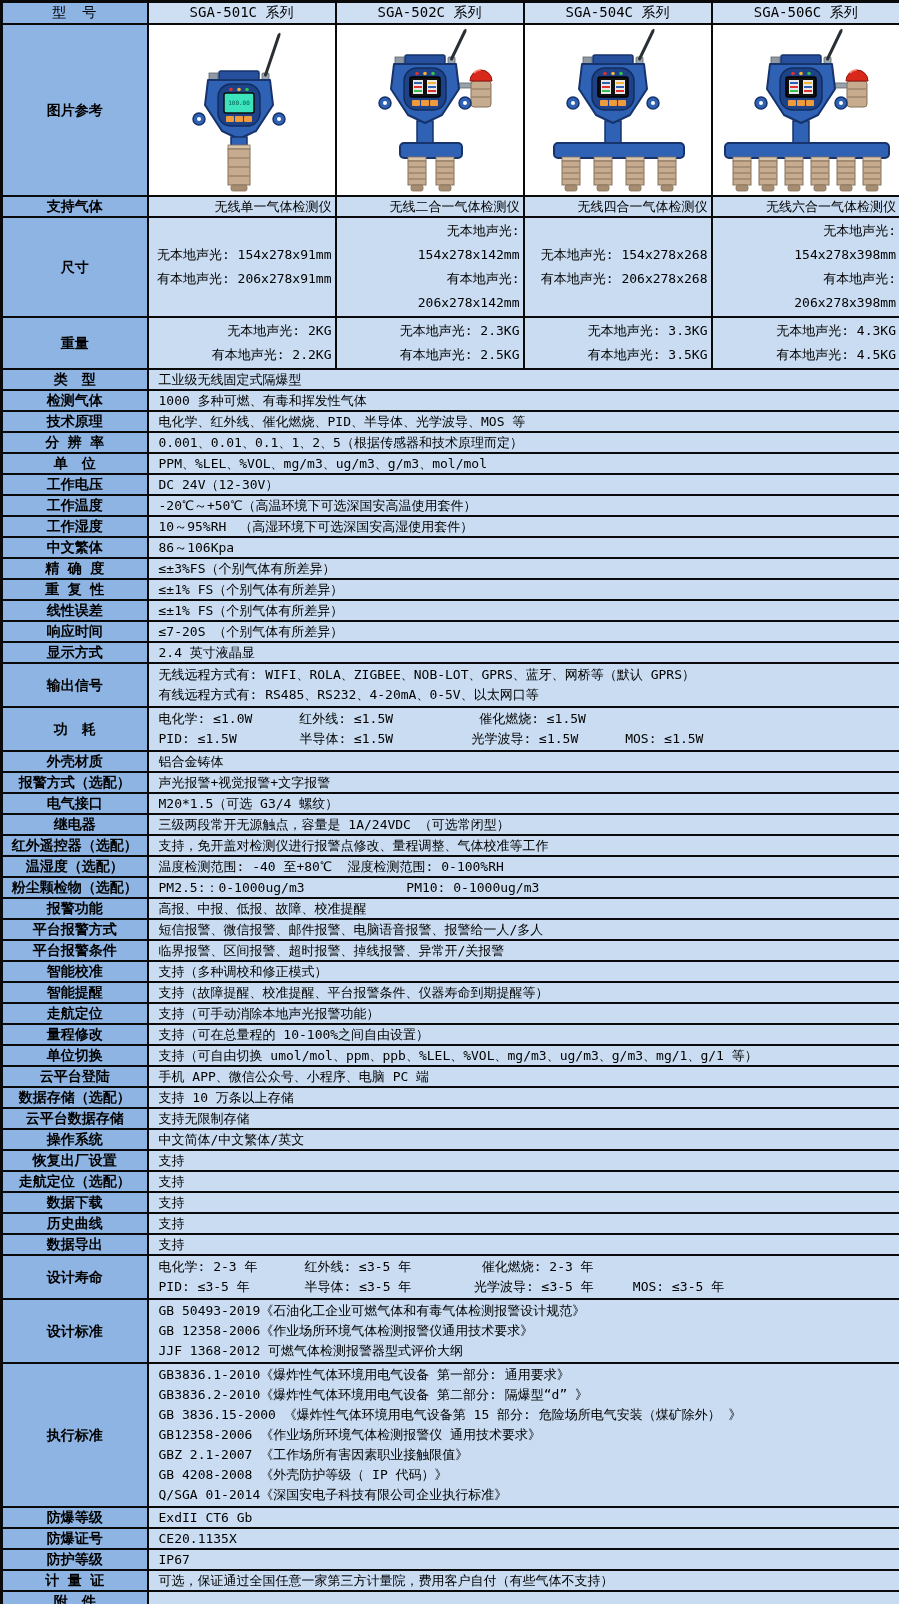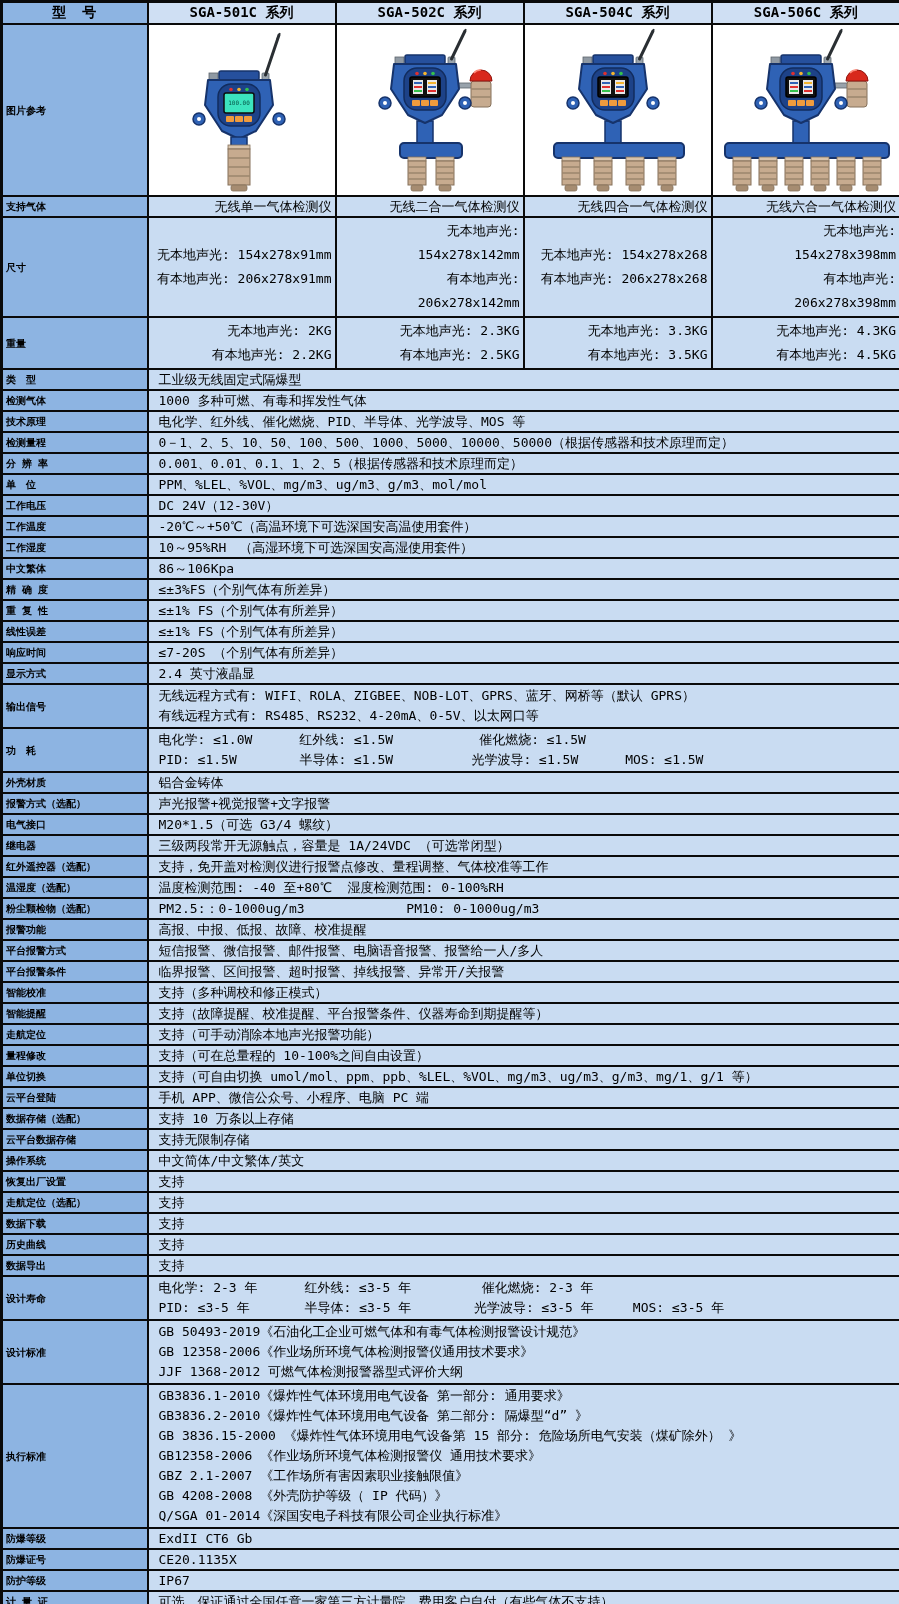--- a/index.html
+++ b/index.html
@@ -26,32 +26,33 @@
     border:3px solid var(--border);
   }
   table.spec th, table.spec td{
     border:2px solid var(--border);
     overflow:hidden;
   }
   thead th{
     height:22px;
     background:var(--header-cell);
     font-size:14px;
-    font-weight:bold;
+    font-weight:normal;
     text-align:center;
     padding:1px 2px;
   }
   thead th.lblhead{
     background:var(--label-cell);
     letter-spacing:1px;
   }
   td.lbl{
     background:var(--label-cell);
-    font-size:10px;
+    font-size:14px;
     font-weight:bold;
+    text-align:center;
     padding:1px 3px;
     line-height:17px;
   }
   td.val{
     background:var(--value-cell);
     font-size:13px;
     text-align:left;
     padding:1px 10px;
     vertical-align:middle;
   }
@@ -378,26 +379,20 @@
           <div class="ln">1000 多种可燃、有毒和挥发性气体</div>
         </td>
       </tr>
       <tr>
         <td class="lbl">技术原理</td>
         <td colspan="4" class="val">
           <div class="ln">电化学、红外线、催化燃烧、PID、半导体、光学波导、MOS 等</div>
         </td>
       </tr>
       <tr>
-        <td class="lbl">检测量程</td>
-        <td colspan="4" class="val">
-          <div class="ln">0－1、2、5、10、50、100、500、1000、5000、10000、50000（根据传感器和技术原理而定）</div>
-        </td>
-      </tr>
-      <tr>
         <td class="lbl">分 辨 率</td>
         <td colspan="4" class="val">
           <div class="ln">0.001、0.01、0.1、1、2、5（根据传感器和技术原理而定）</div>
         </td>
       </tr>
       <tr>
         <td class="lbl">单　位</td>
         <td colspan="4" class="val">
           <div class="ln">PPM、%LEL、%VOL、mg/m3、ug/m3、g/m3、mol/mol</div>
         </td>

